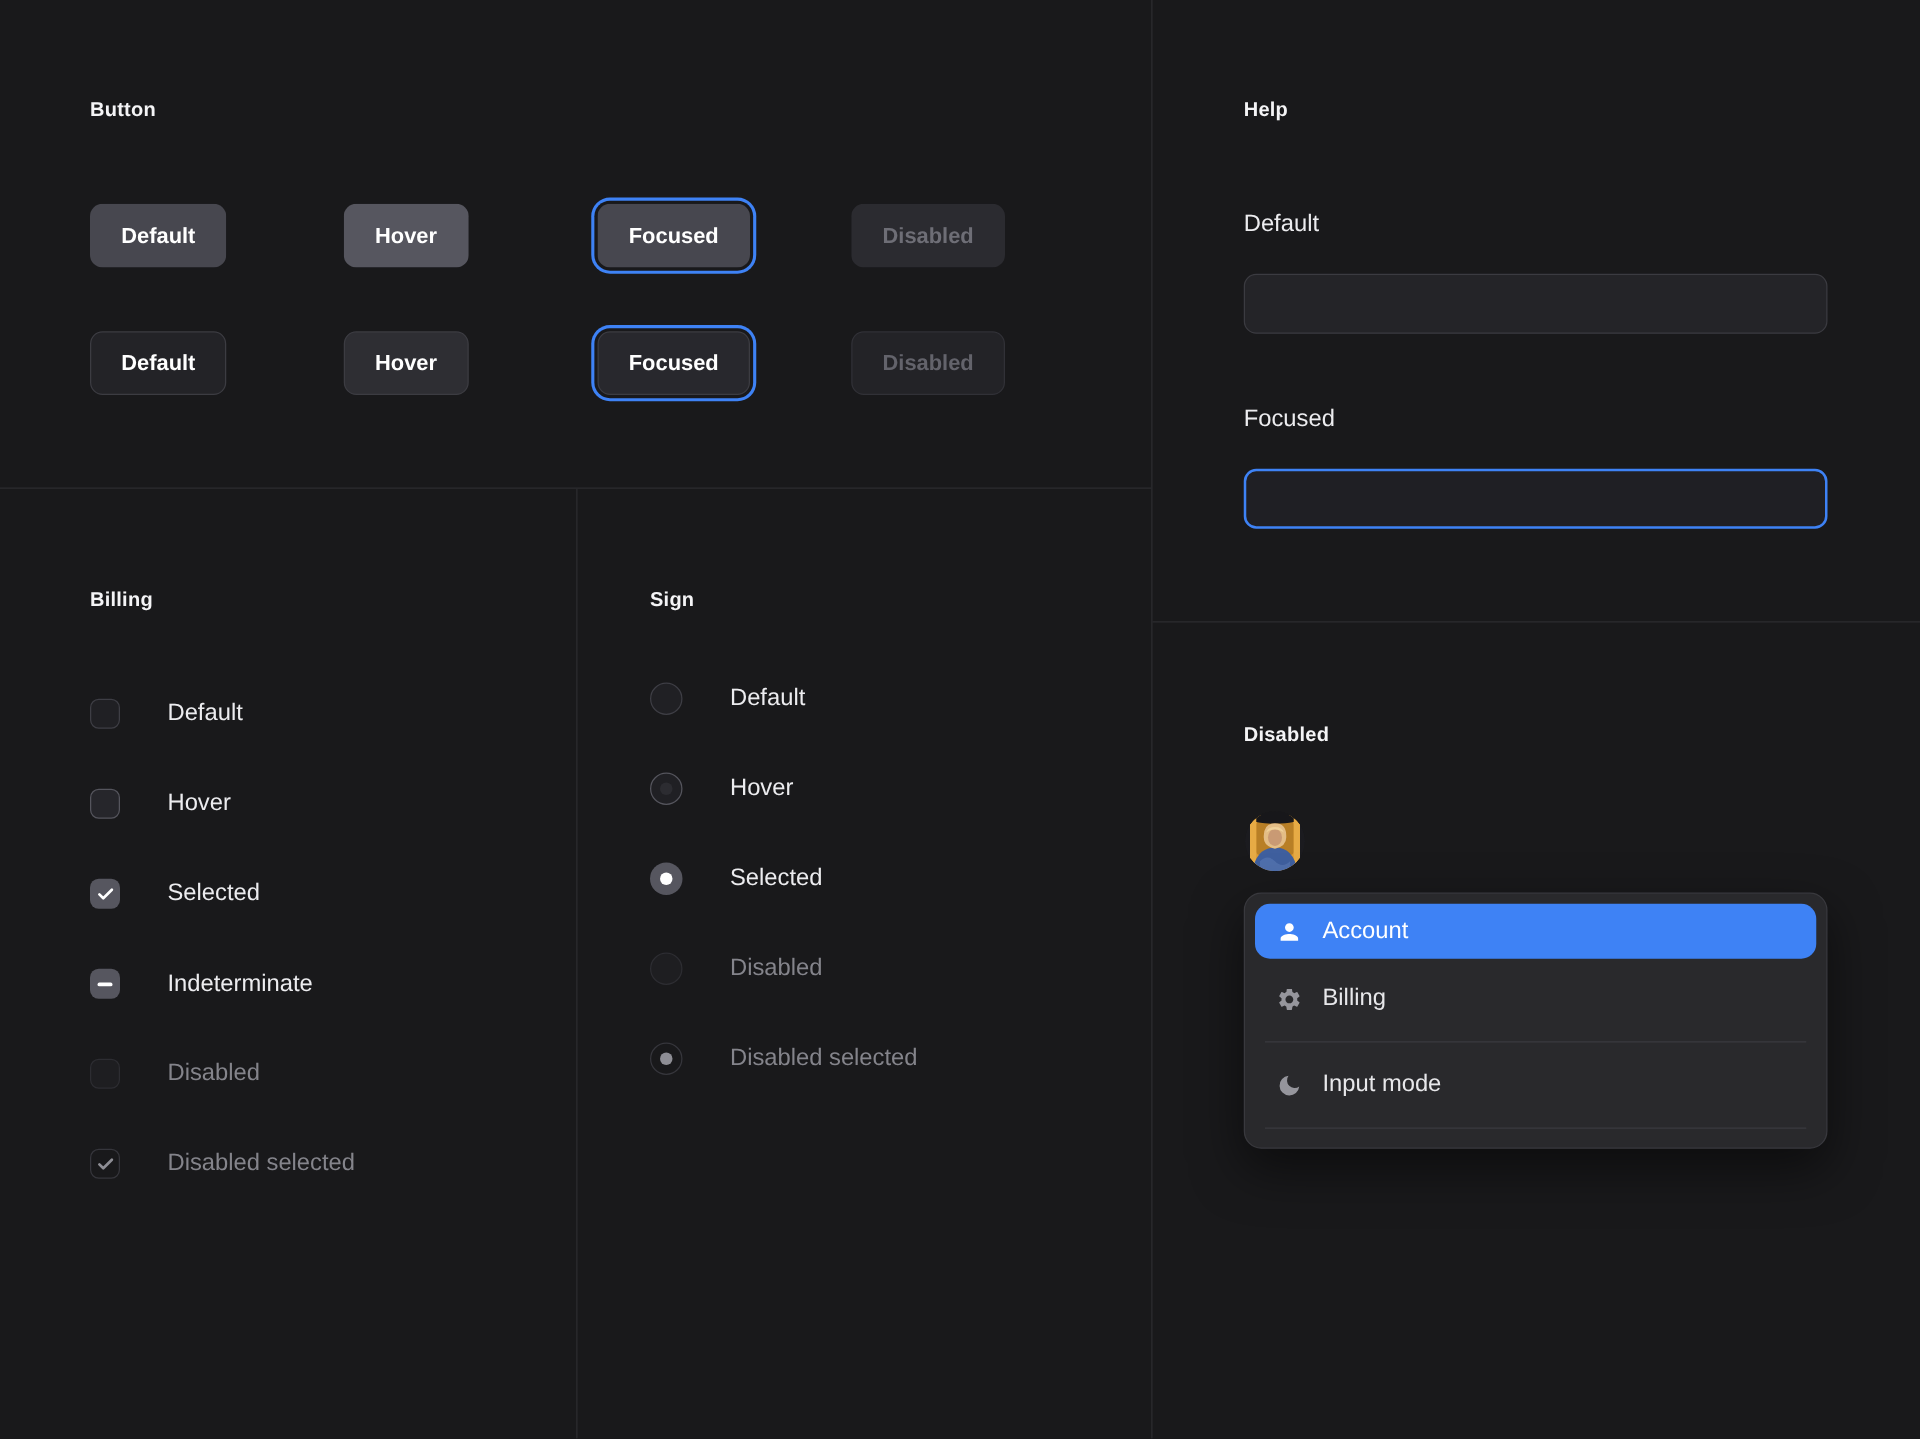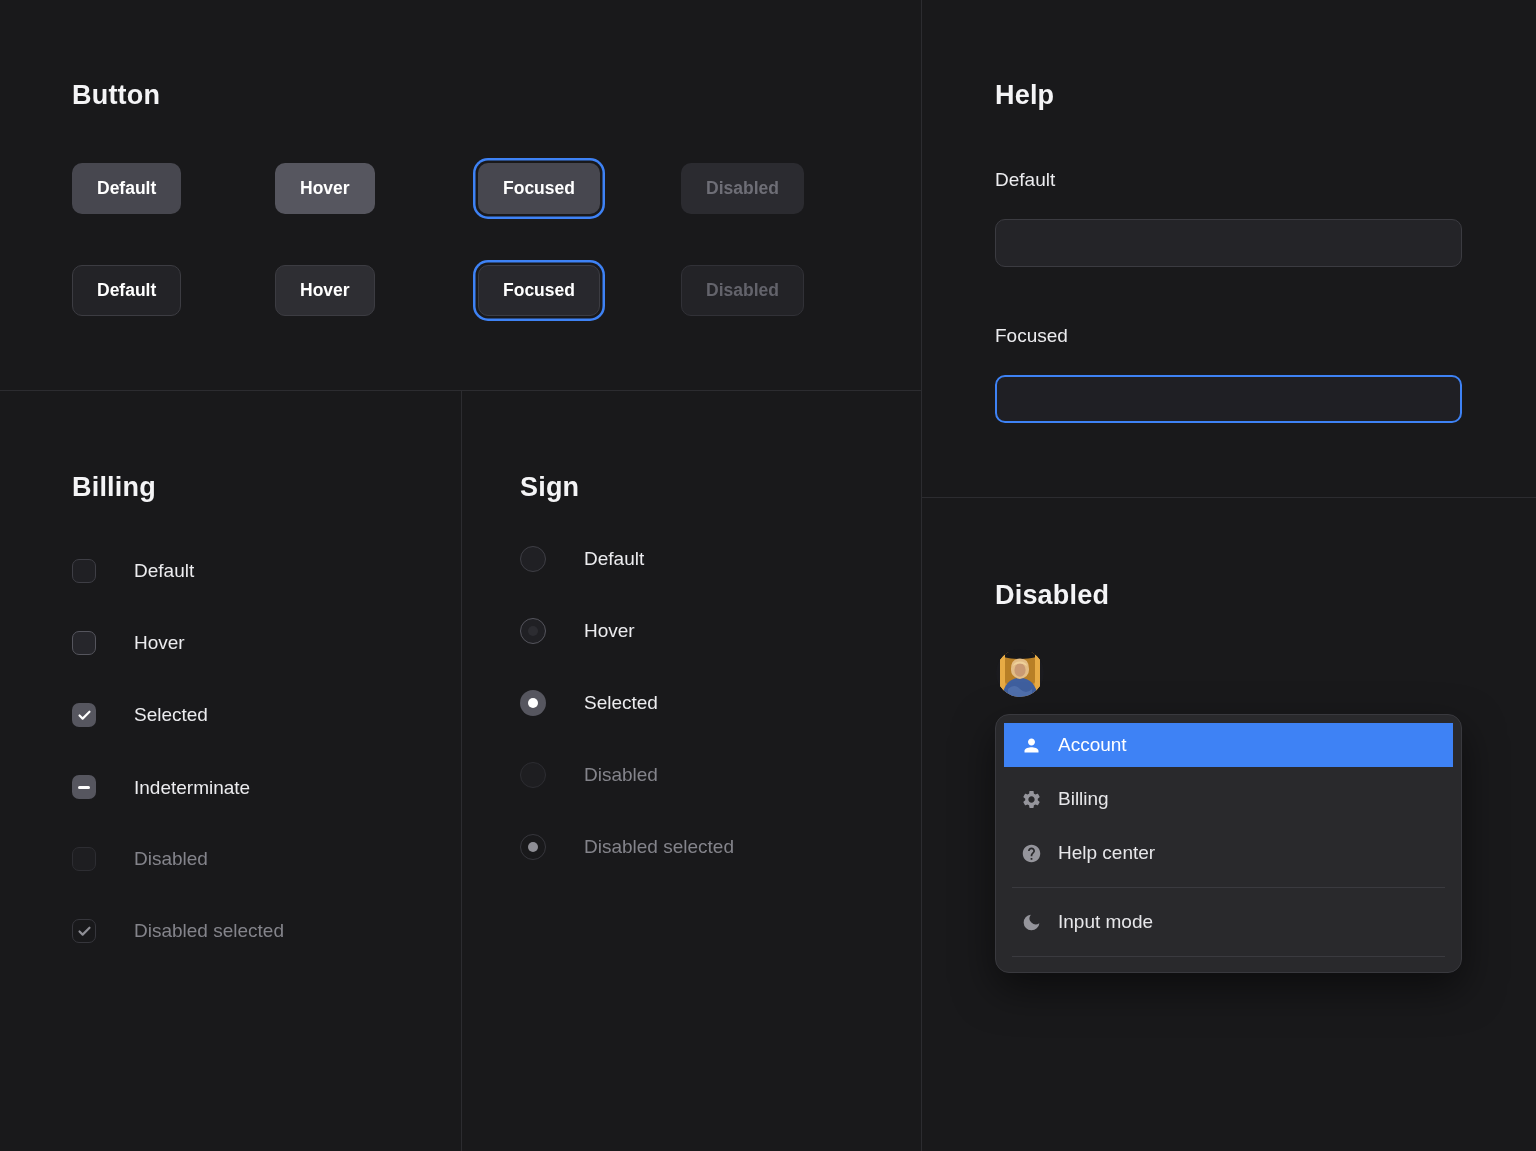--- a/index.html
+++ b/index.html
@@ -13,21 +13,21 @@
   html,body{margin:0;padding:0;background:var(--bg);}
   body{font-family:"Liberation Sans","DejaVu Sans",sans-serif;}
   .canvas{position:relative;width:1536px;height:1151px;background:var(--bg);overflow:hidden;}
 
   .divider{position:absolute;background:var(--divider);}
   .div-v-main{left:921px;top:0;width:1px;height:1151px;}
   .div-h-left{left:0;top:390px;width:921px;height:1px;}
   .div-v-cbx{left:461px;top:391px;width:1px;height:760px;}
   .div-h-right{left:922px;top:497px;width:614px;height:1px;}
 
-  .sec-title{position:absolute;margin:0;font-size:27px;font-weight:700;color:#f4f4f6;letter-spacing:.2px;}
+  .sec-title{position:absolute;margin:0;font-size:16px;font-weight:700;color:#f4f4f6;letter-spacing:.2px;}
 
   
   .btn{position:absolute;display:inline-flex;align-items:center;justify-content:center;
        height:51px;padding:0 24px;border-radius:10px;font-family:inherit;
        font-size:17.5px;font-weight:600;color:#fff;border:1px solid transparent;cursor:pointer;}
   .btn.solid-default{background:#47474f;}
   .btn.solid-hover{background:#56565f;}
   .btn.solid-focused{background:#47474f;box-shadow:0 0 0 2.5px var(--bg),0 0 0 5px var(--accent);}
   .btn.solid-disabled{background:#2b2b30;color:#6e6e76;cursor:default;}
   .btn.outline-default{background:#232327;border-color:#3c3c42;}
@@ -69,21 +69,21 @@
               font-family:inherit;font-size:18px;padding:0 16px;}
   .text-input.focused{background:#1f1f24;border:2px solid var(--accent);}
 
   
   .avatar{position:absolute;left:996px;top:649px;width:48px;height:48px;border-radius:50%;
           overflow:hidden;cursor:pointer;padding:0;border:none;background:transparent;}
   .menu{position:absolute;left:995px;top:714px;width:467px;background:#29292c;
         border:1px solid #39393e;border-radius:14px;padding:8px;
         box-shadow:0 16px 40px rgba(0,0,0,.5);}
   .menu-item{display:flex;align-items:center;gap:16px;height:54px;padding:0 16px;
-             border-radius:0;font-size:19px;color:#e7e7ea;cursor:pointer;}
+             border-radius:12px;font-size:19px;color:#e7e7ea;cursor:pointer;}
   .menu-item .mi-icon{width:22px;height:22px;color:#95959c;flex:0 0 auto;
                       display:flex;align-items:center;justify-content:center;}
   .menu-item.selected{background:var(--accent);color:#fff;height:44px;margin-bottom:5px;}
   .menu-item.selected .mi-icon{color:#fff;}
   .menu-divider{height:1px;background:#3a3a3f;margin:7px 8px;}
   svg{display:block;}
 </style>
 </head>
 <body>
 
@@ -219,28 +219,20 @@
     <div class="menu-item">
       <span class="mi-icon">
         <svg viewBox="0 0 24 24" width="21" height="21" fill="currentColor">
           <path d="M19.14 12.94c.04-.3.06-.61.06-.94 0-.32-.02-.64-.07-.94l2.03-1.58c.18-.14.23-.41.12-.61l-1.92-3.32c-.12-.22-.37-.29-.59-.22l-2.39.96c-.5-.38-1.03-.7-1.62-.94l-.36-2.54c-.04-.24-.24-.41-.48-.41h-3.84c-.24 0-.43.17-.47.41l-.36 2.54c-.59.24-1.13.57-1.62.94l-2.39-.96c-.22-.08-.47 0-.59.22L2.74 8.87c-.12.21-.08.47.12.61l2.03 1.58c-.05.3-.09.63-.09.94s.02.64.07.94l-2.03 1.58c-.18.14-.23.41-.12.61l1.92 3.32c.12.22.37.29.59.22l2.39-.96c.5.38 1.03.7 1.62.94l.36 2.54c.05.24.24.41.48.41h3.84c.24 0 .44-.17.47-.41l.36-2.54c.59-.24 1.13-.56 1.62-.94l2.39.96c.22.08.47 0 .59-.22l1.92-3.32c.12-.22.07-.47-.12-.61l-2.01-1.58zM12 15.6c-1.98 0-3.6-1.62-3.6-3.6s1.62-3.6 3.6-3.6 3.6 1.62 3.6 3.6-1.62 3.6-3.6 3.6z"></path>
         </svg>
       </span>
       <span>Billing</span>
     </div>
 
 
-    <div class="menu-item">
-      <span class="mi-icon">
-        <svg viewBox="0 0 24 24" width="21" height="21" fill="currentColor">
-          <path d="M12 2C6.48 2 2 6.48 2 12s4.48 10 10 10 10-4.48 10-10S17.52 2 12 2zm1 17h-2v-2h2v2zm2.07-7.75l-.9.92C13.45 12.9 13 13.5 13 15h-2v-.5c0-1.1.45-2.1 1.17-2.83l1.24-1.26c.37-.36.59-.86.59-1.41 0-1.1-.9-2-2-2s-2 .9-2 2H8c0-2.21 1.79-4 4-4s4 1.79 4 4c0 .88-.36 1.68-.93 2.25z"></path>
-        </svg>
-      </span>
-      <span>Help center</span>
-    </div>
 
     <div class="menu-divider"></div>
 
     <div class="menu-item">
       <span class="mi-icon">
         <svg viewBox="0 0 24 24" width="21" height="21" fill="currentColor">
           <path d="M21 12.79A9 9 0 1 1 11.21 3 7 7 0 0 0 21 12.79z"></path>
         </svg>
       </span>
       <span>Input mode</span>

